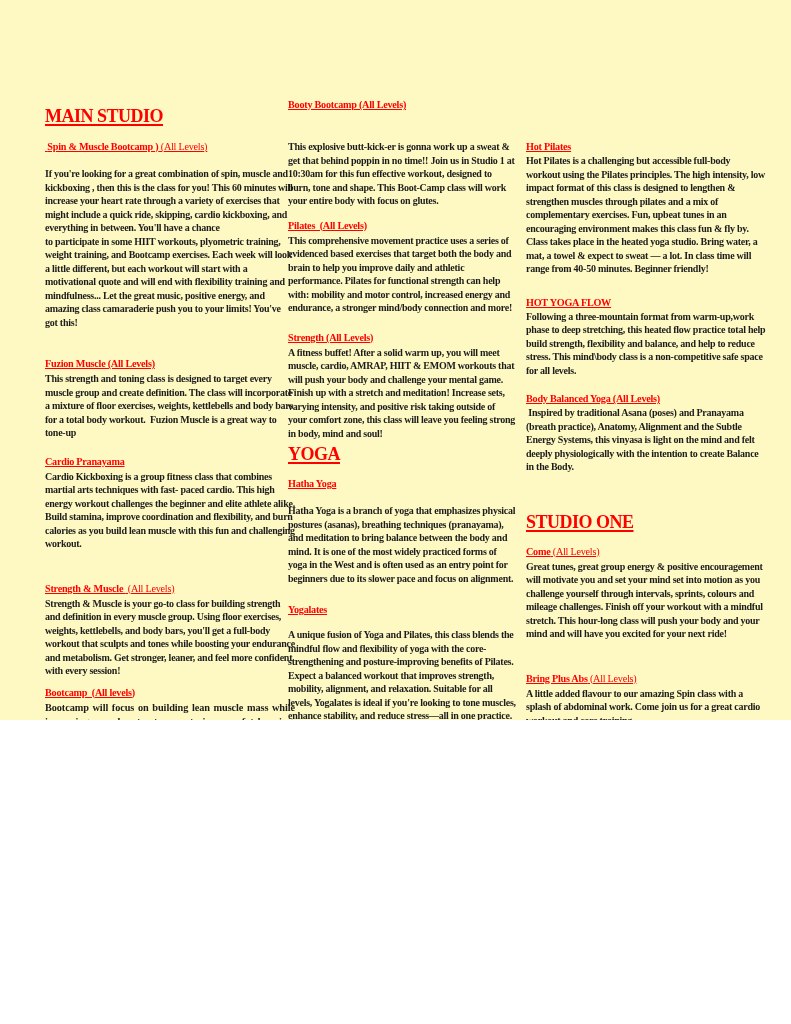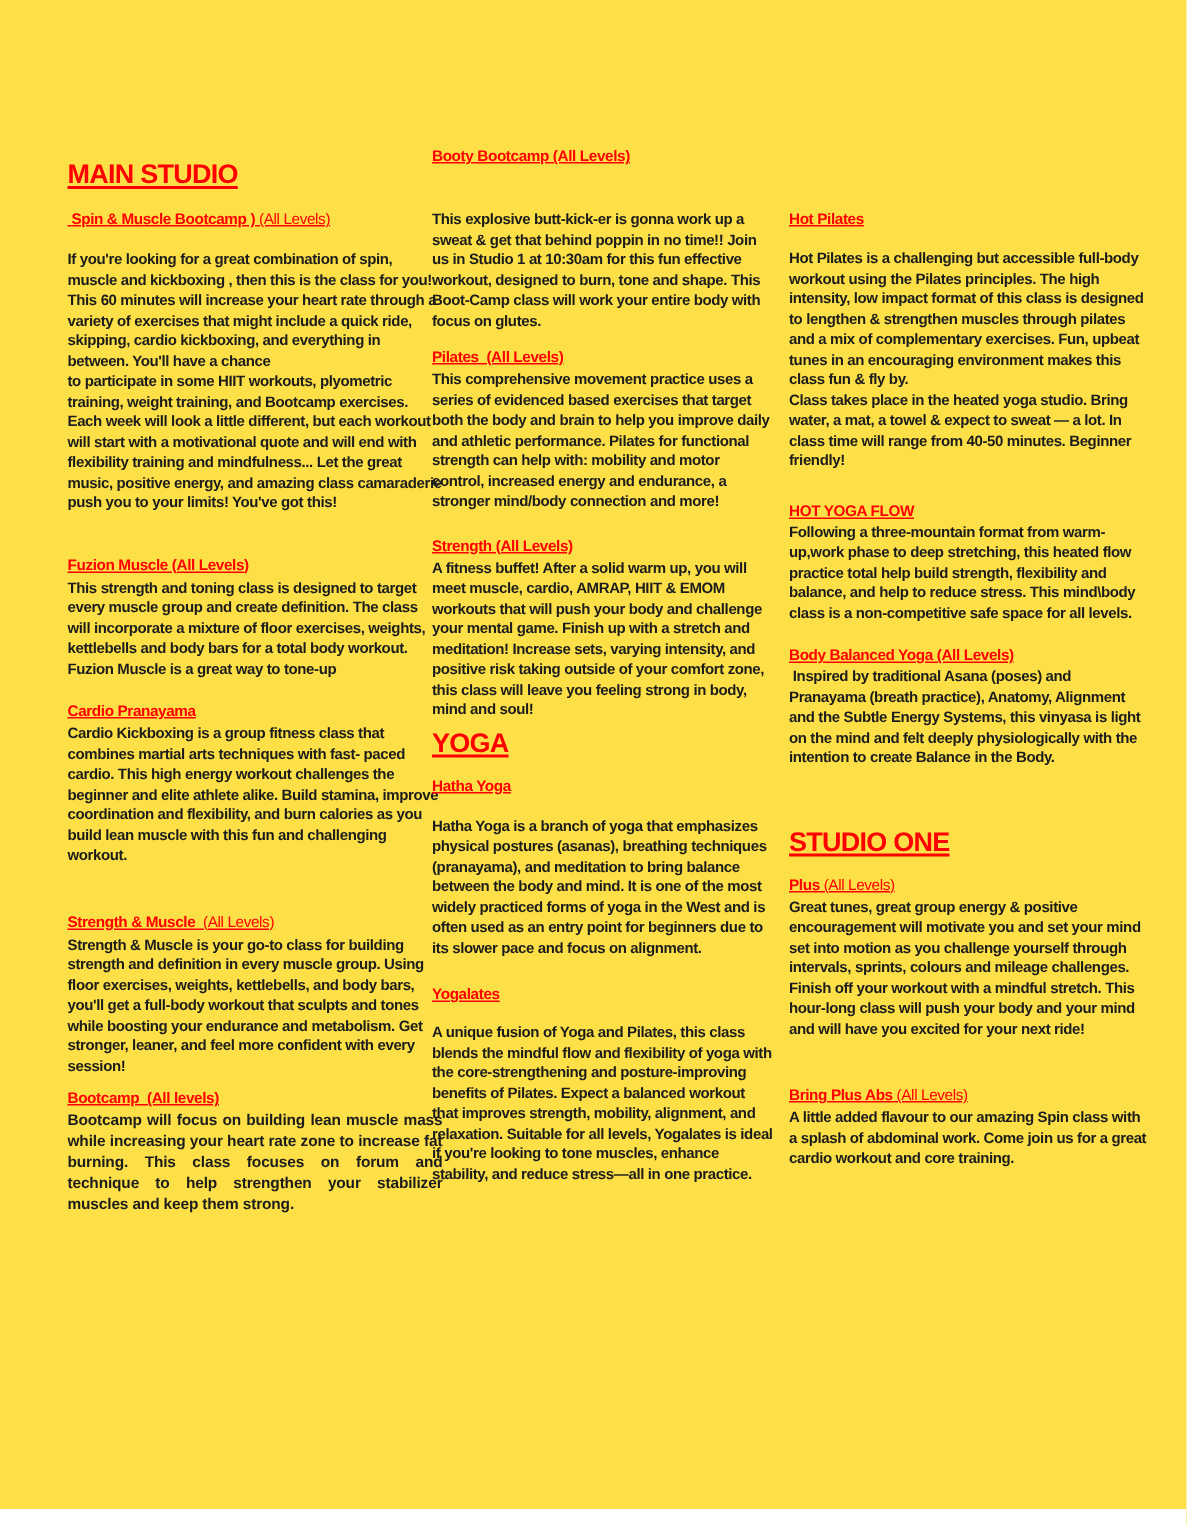--- a/index.html
+++ b/index.html
@@ -1,22 +1,22 @@
 <!DOCTYPE html>
 <html><head>
 <meta charset="utf-8">
 <style>
   html, body { margin: 0; padding: 0; background: #ffffff; }
   .page {
     position: relative;
     width: 791px;
-    height: 1006px;
-    background: #fde047;
+    height: 720px;
+    background: #fef9c3;
     overflow: hidden;
-    font-family: Liberation Sans, sans-serif;
+    font-family: Liberation Serif, serif;
   }
   .col {
     position: absolute;
     display: flex;
     flex-direction: column;
     align-items: flex-start;
   }
   .title, .h2, .para { margin: 0; padding: 0; }
   .title {
     font-size: 18px;
@@ -84,26 +84,26 @@
     <p class="para" style="margin-top:1px;">A fitness buffet! After a solid warm up, you will meet muscle, cardio, AMRAP, HIIT &amp; EMOM workouts that will push your body and challenge your mental game. Finish up with a stretch and meditation! Increase sets, varying intensity, and positive risk taking outside of your comfort zone, this class will leave you feeling strong in body, mind and soul!</p>
     <h1 class="title" style="margin-top:2px;">YOGA</h1>
     <h2 class="h2" style="margin-top:11px;"><span class="lbl">Hatha Yoga</span><span class="sfx"></span></h2>
     <p class="para" style="margin-top:13px;">Hatha Yoga is a branch of yoga that emphasizes physical postures (asanas), breathing techniques (pranayama), and meditation to bring balance between the body and mind. It is one of the most widely practiced forms of yoga in the West and is often used as an entry point for beginners due to its slower pace and focus on alignment.</p>
     <h2 class="h2" style="margin-top:18px;text-align:right;"><span class="lbl">Yogalates</span><span class="sfx"></span></h2>
     <p class="para" style="margin-top:11px;">A unique fusion of Yoga and Pilates, this class blends the mindful flow and flexibility of yoga with the core-strengthening and posture-improving benefits of Pilates. Expect a balanced workout that improves strength, mobility, alignment, and relaxation. Suitable for all levels, Yogalates is ideal if you're looking to tone muscles, enhance stability, and reduce stress—all in one practice.</p>
   </section>
 
   <section class="col" style="left:526px; top:140px; width:240px;">
     <h2 class="h2" style="margin-top:0;"><span class="lbl">Hot Pilates</span><span class="sfx"></span></h2>
-    <p class="para" style="margin-top:12px;">Hot Pilates is a challenging but accessible full-body workout using the Pilates principles. The high intensity, low impact format of this class is designed to lengthen &amp; strengthen muscles through pilates and a mix of complementary exercises. Fun, upbeat tunes in an encouraging environment makes this class fun &amp; fly by.
+    <p class="para" style="">Hot Pilates is a challenging but accessible full-body workout using the Pilates principles. The high intensity, low impact format of this class is designed to lengthen &amp; strengthen muscles through pilates and a mix of complementary exercises. Fun, upbeat tunes in an encouraging environment makes this class fun &amp; fly by.
 Class takes place in the heated yoga studio. Bring water, a mat, a towel &amp; expect to sweat — a lot. In class time will range from 40-50 minutes. Beginner friendly!</p>
     <h2 class="h2" style="margin-top:20px;"><span class="lbl">HOT YOGA FLOW</span><span class="sfx"></span></h2>
     <p class="para" style="margin-top:0;">Following a three-mountain format from warm-up,work phase to deep stretching, this heated flow practice total help build strength, flexibility and balance, and help to reduce stress. This mind\body class is a non-competitive safe space for all levels.</p>
     <h2 class="h2" style="margin-top:15px;"><span class="lbl">Body Balanced Yoga (All Levels)</span><span class="sfx"></span></h2>
     <p class="para" style="margin-top:0;"> Inspired by traditional Asana (poses) and Pranayama (breath practice), Anatomy, Alignment and the Subtle Energy Systems, this vinyasa is light on the mind and felt deeply physiologically with the intention to create Balance in the Body.</p>
     <h1 class="title" style="margin-top:36px;">STUDIO ONE</h1>
-    <h2 class="h2" style="margin-top:11px;"><span class="lbl">Plus</span><span class="sfx"> (All Levels)</span></h2>
+    <h2 class="h2" style="margin-top:11px;"><span class="lbl">Come</span><span class="sfx"> (All Levels)</span></h2>
     <p class="para" style="margin-top:1px;">Great tunes, great group energy &amp; positive encouragement will motivate you and set your mind set into motion as you challenge yourself through intervals, sprints, colours and mileage challenges. Finish off your workout with a mindful stretch. This hour-long class will push your body and your mind and will have you excited for your next ride!</p>
     <h2 class="h2" style="margin-top:31px;"><span class="lbl">Bring Plus Abs</span><span class="sfx"> (All Levels)</span></h2>
     <p class="para" style="margin-top:1px;">A little added flavour to our amazing Spin class with a splash of abdominal work. Come join us for a great cardio workout and core training.</p>
   </section>
 
 </div>
 
 </body></html>

